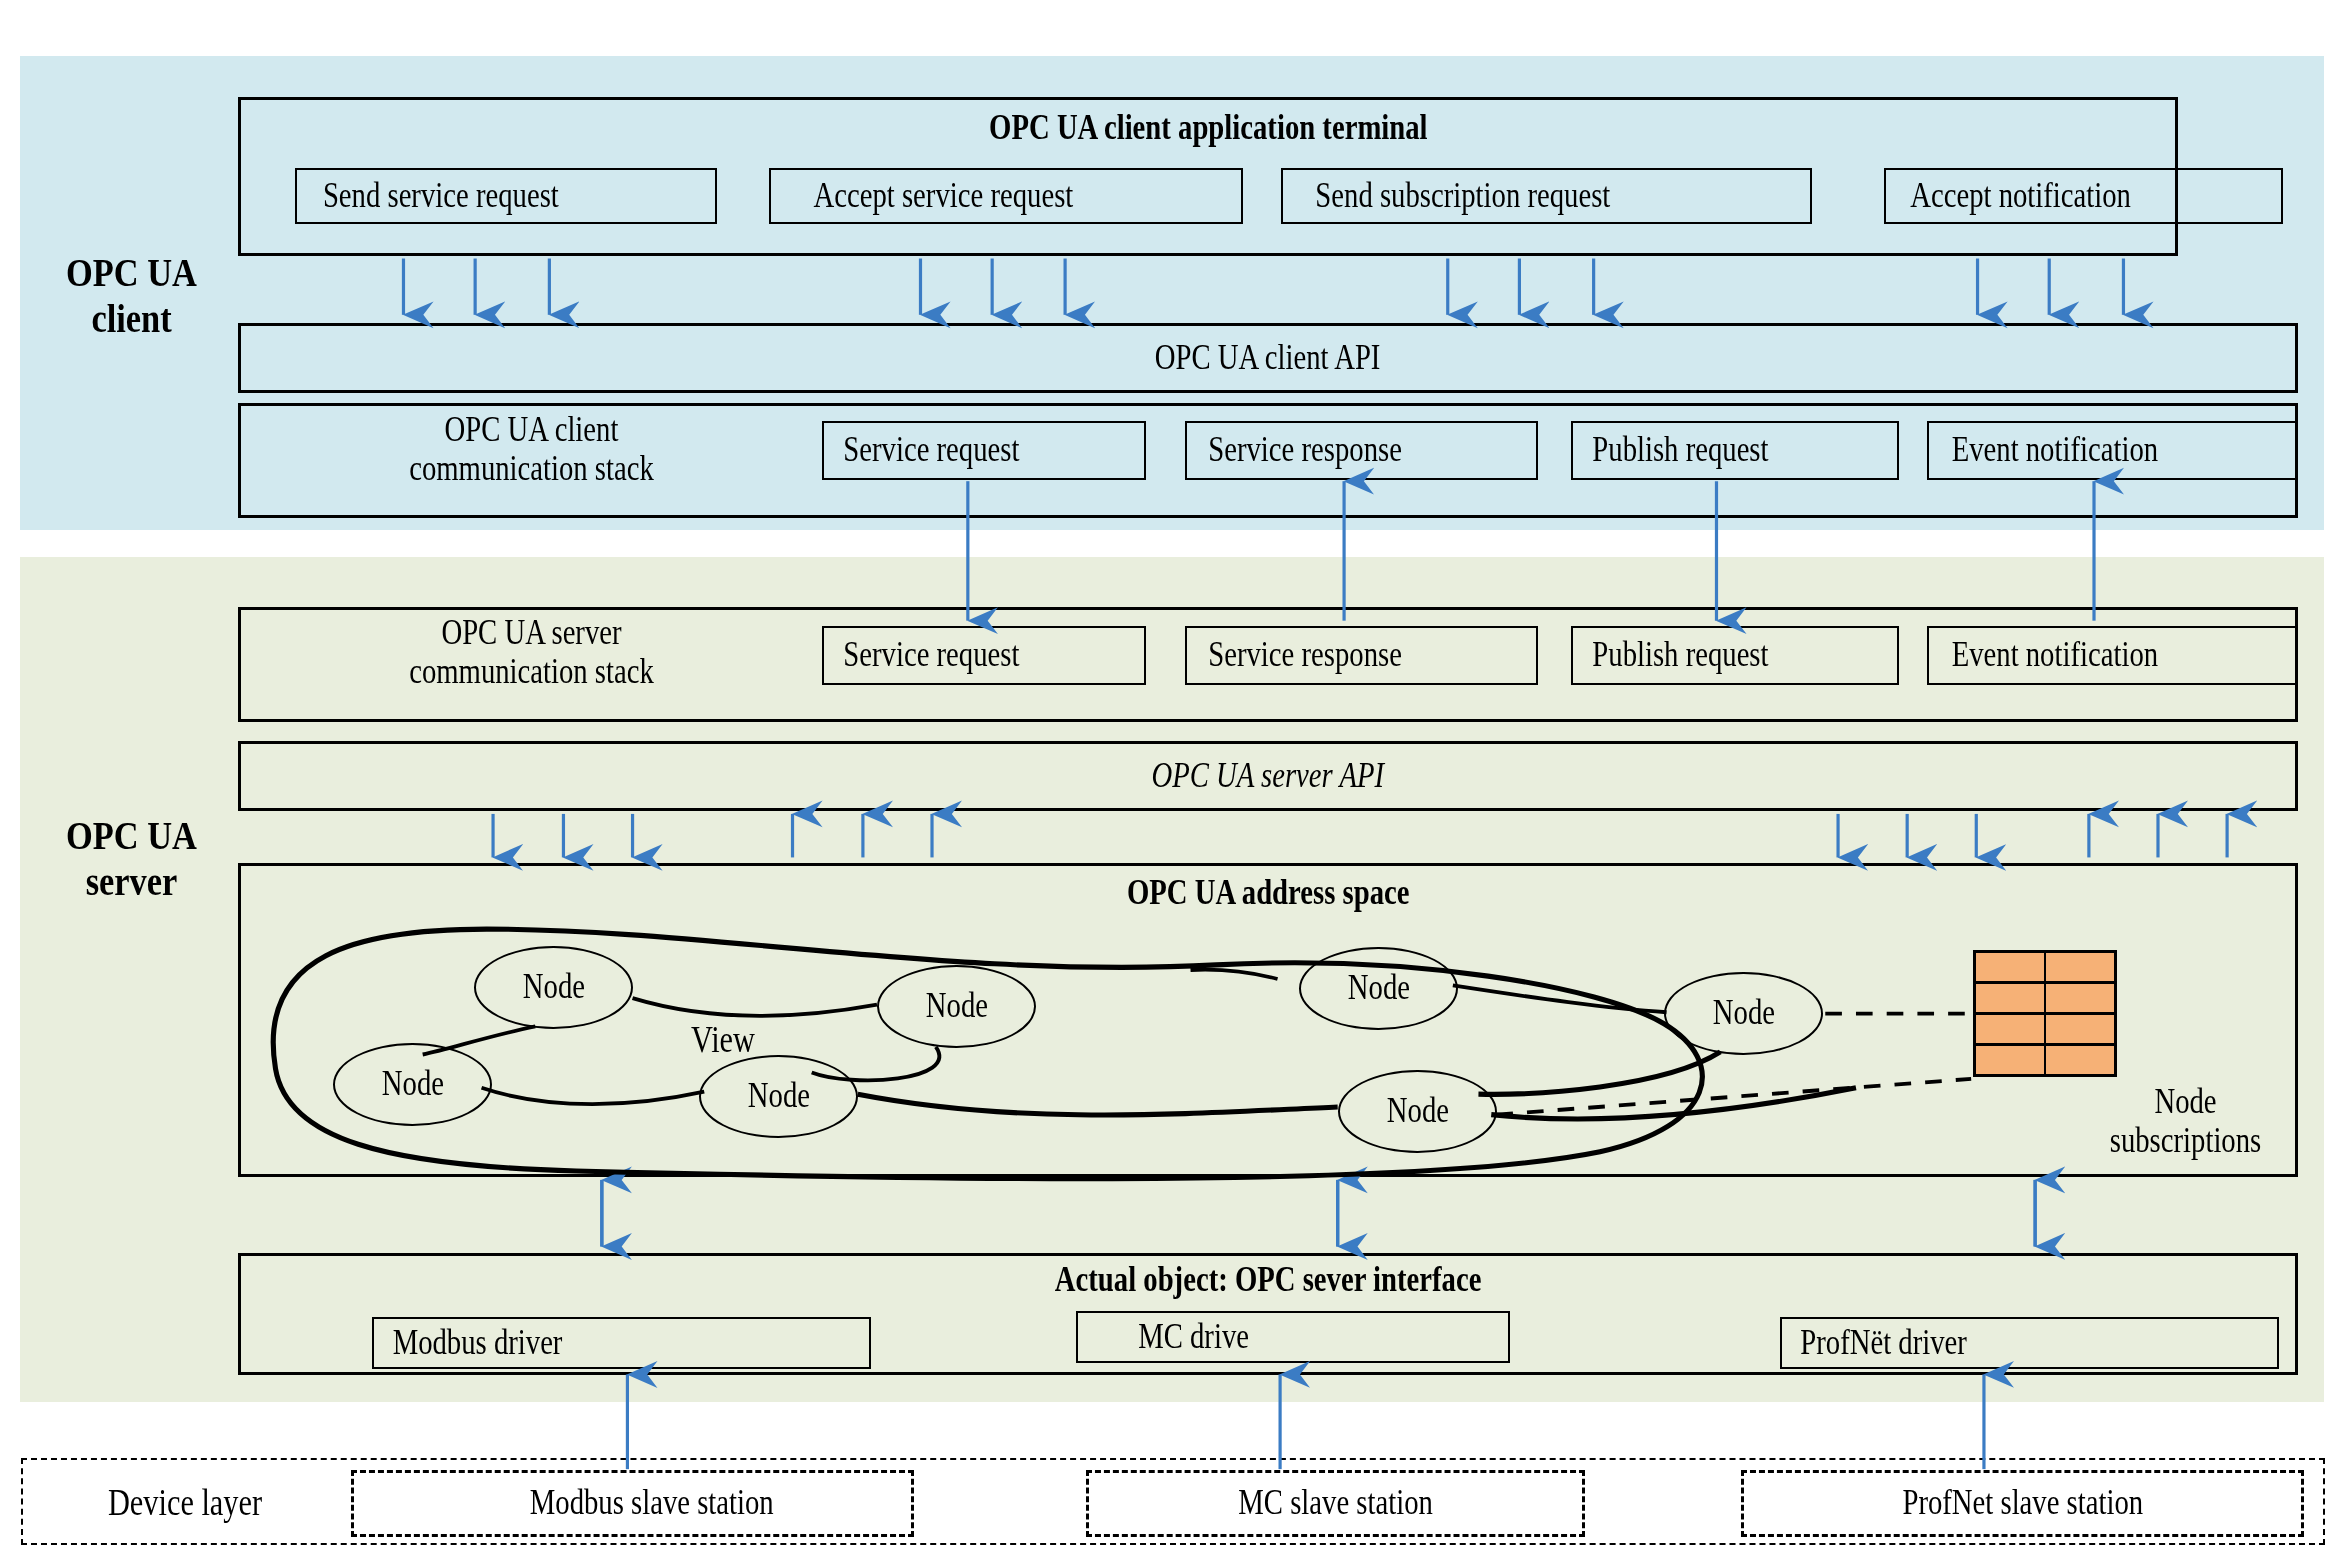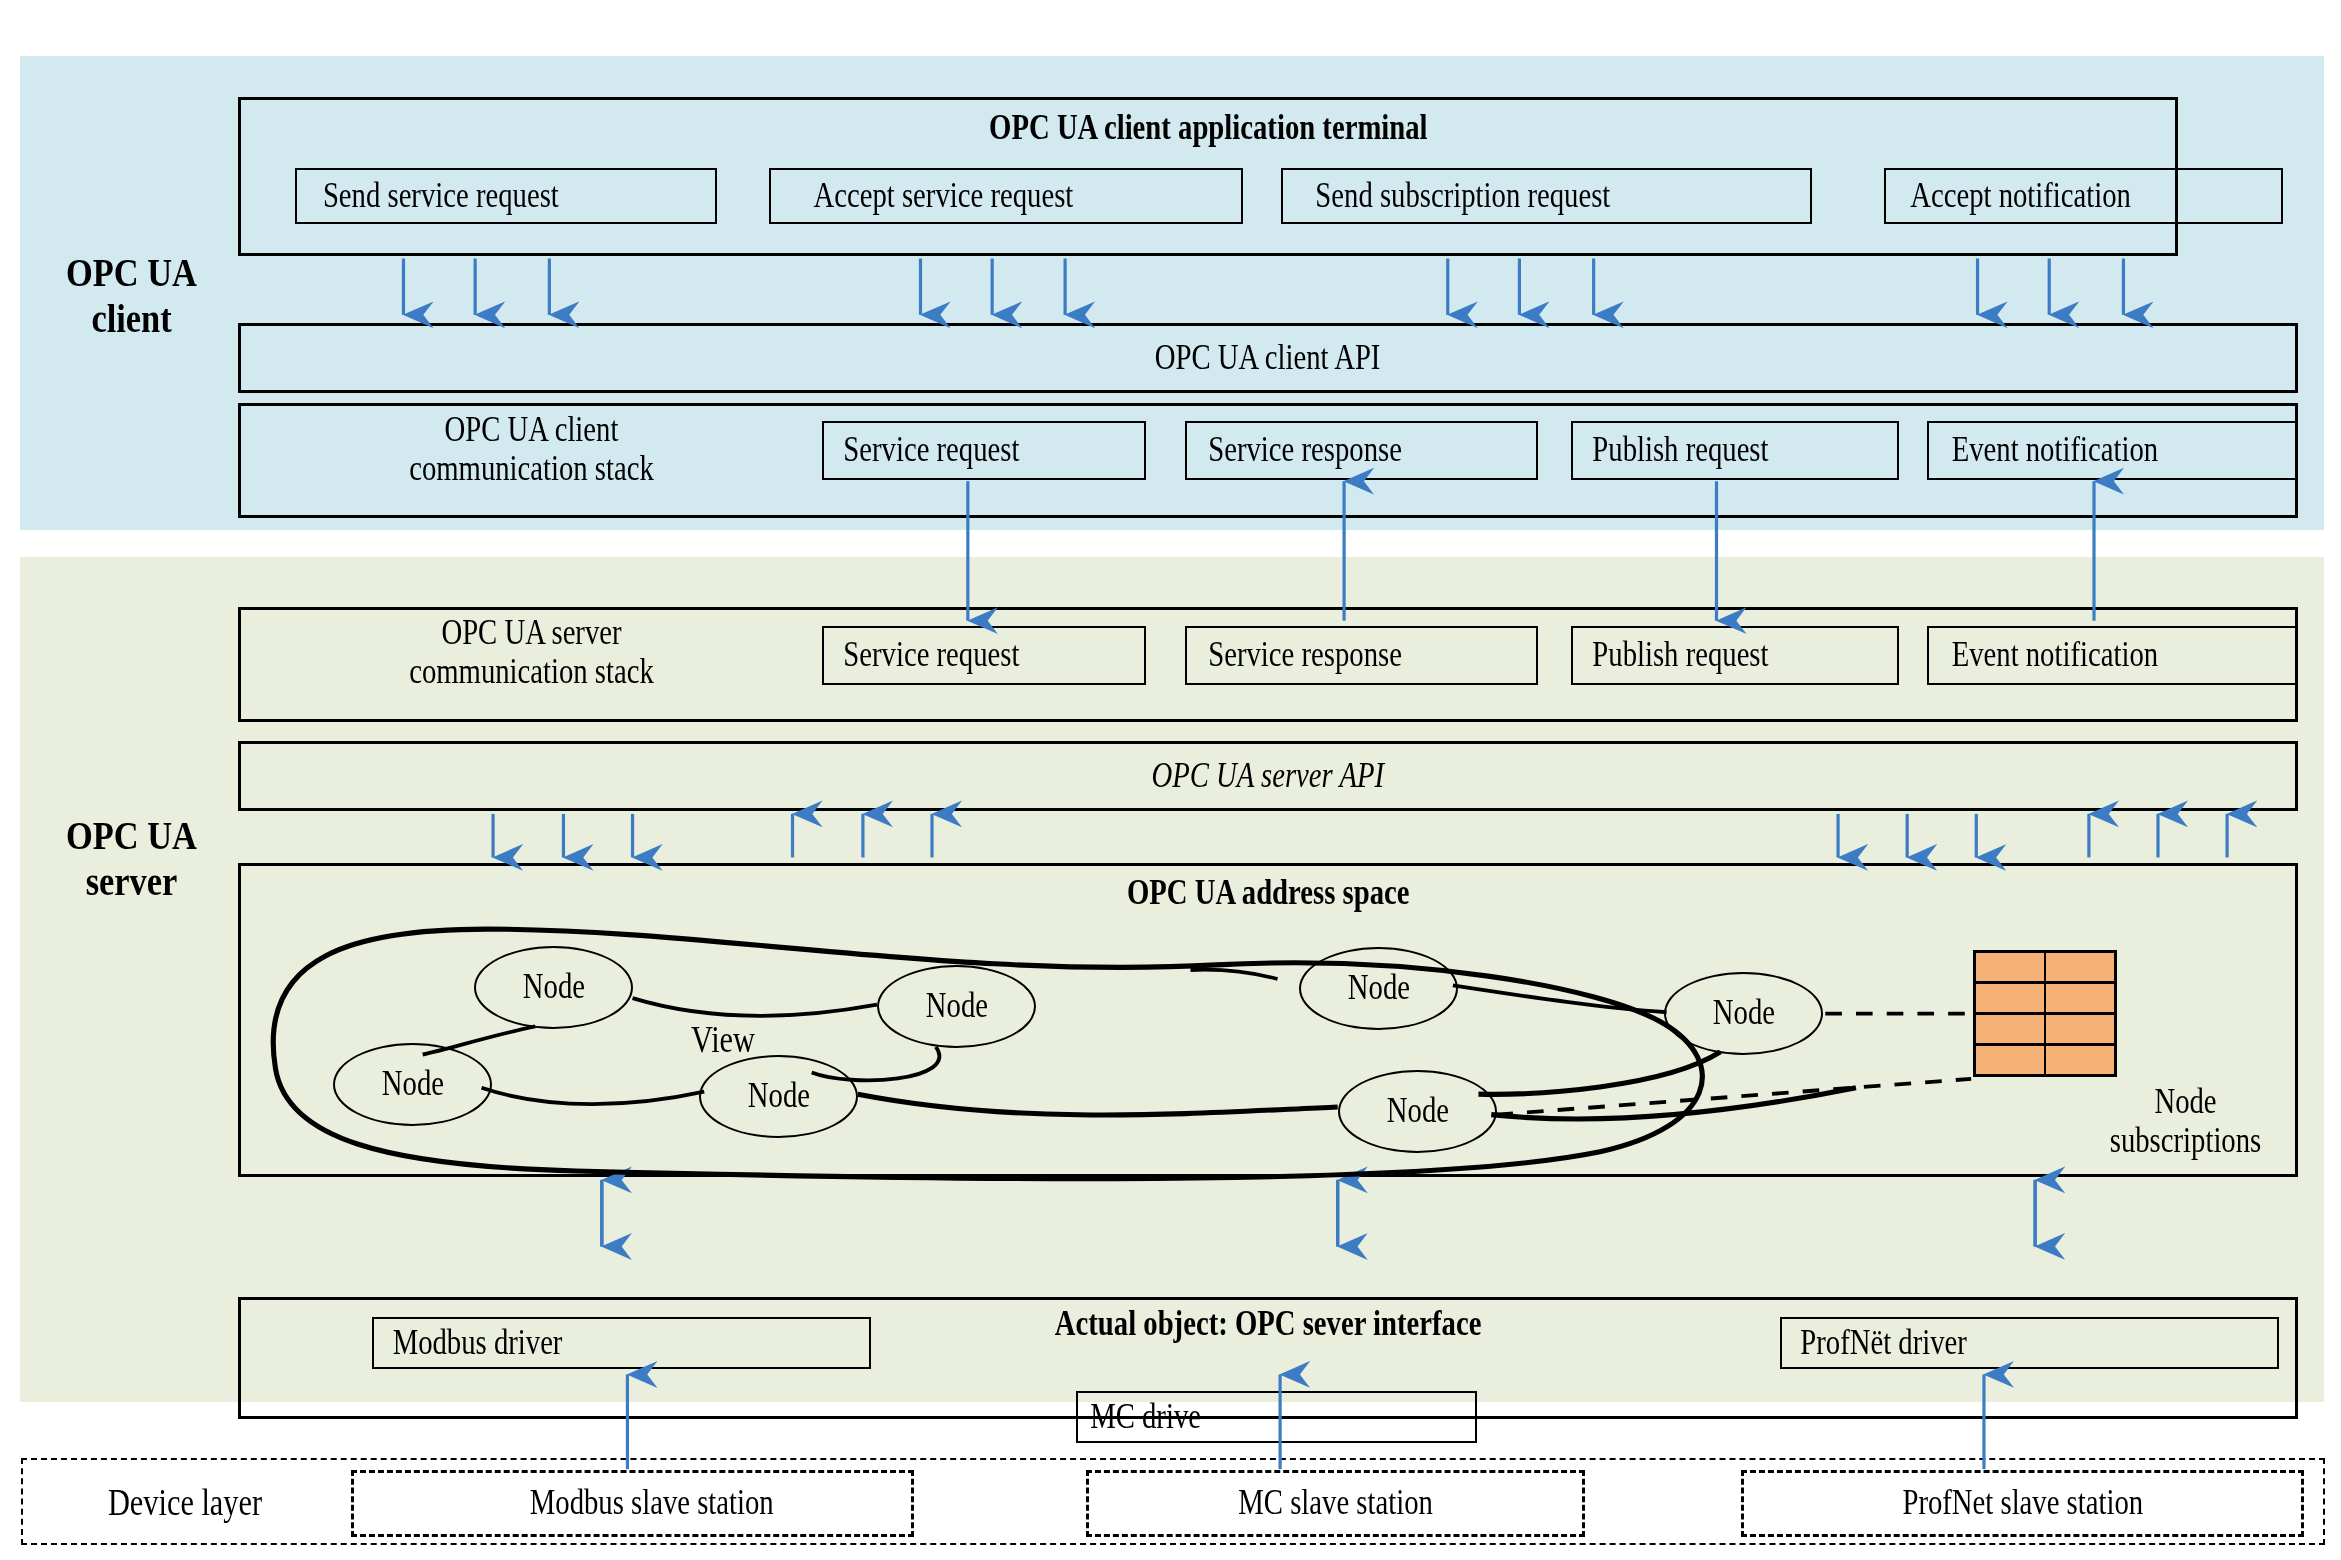--- a/index.html
+++ b/index.html
@@ -132,27 +132,27 @@
   <div></div>
   <div></div>
   <div></div>
   <div></div>
   <div></div>
 </div>
 <div class="abs lbl-wrap" style="left:2035px;top:1082px;width:301px;">
   <span>Node<br>subscriptions</span>
 </div>
 
-<div class="abs box" style="left:238px;top:1253px;width:2060px;height:122px;flex-direction:column;justify-content:flex-start;margin-top:44px;">
+<div class="abs box" style="left:238px;top:1253px;width:2060px;height:122px;flex-direction:column;justify-content:flex-start;">
   <div class="lbl lbl-b" style="margin-top:6.4px;">Actual object: OPC sever interface</div>
 </div>
 <div class="abs box-inner" style="left:351px;top:1317px;width:499px;height:52px;">
   <span class="lbl">Modbus driver</span>
 </div>
-<div class="abs box-inner" style="left:1055px;top:1391px;width:401px;height:52px;">
+<div class="abs box-inner" style="left:1055px;top:1311px;width:434px;height:52px;padding-left:48px;">
   <span class="lbl">MC drive</span>
 </div>
 <div class="abs box-inner" style="left:1759px;top:1317px;width:499px;height:52px;">
   <span class="lbl">ProfNët driver</span>
 </div>
 
 <div class="abs dashbox dashbox-outer" style="left:21px;top:1458px;width:2304px;height:87px;"></div>
 <div class="abs lbl" style="left:38px;top:1484px;width:294px;font-size:37px;">Device layer</div>
 <div class="abs dashbox" style="left:351px;top:1470px;width:563px;height:67px;padding-left:39px;">
   <span class="lbl">Modbus slave station</span>

